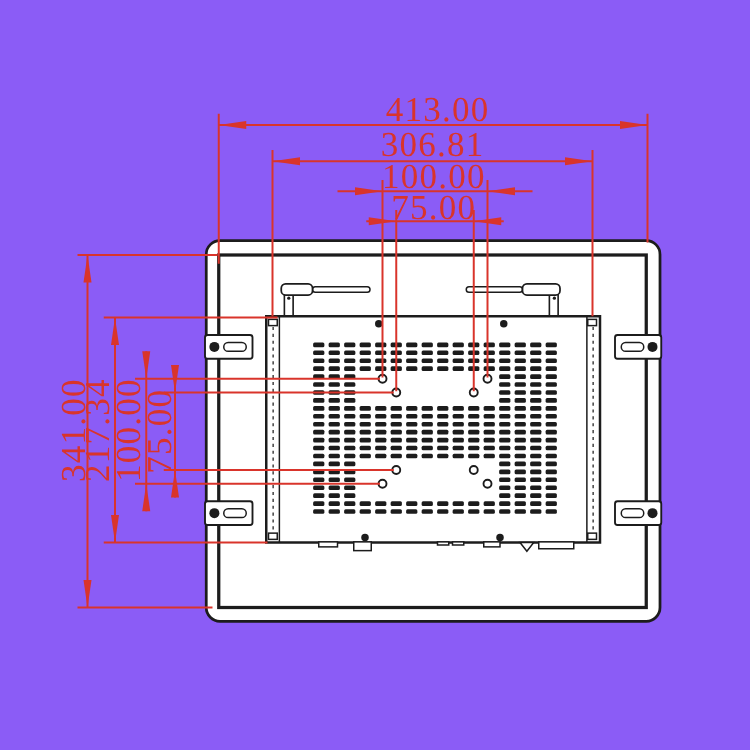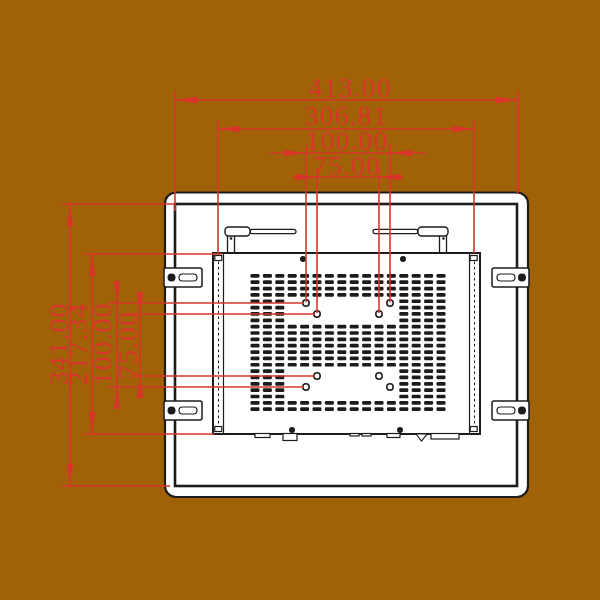--- a/index.html
+++ b/index.html
@@ -1,16 +1,16 @@
 <!DOCTYPE html>
 <html><head>
 <meta charset="utf-8">
 <style>
   html,body{margin:0;padding:0;background:#ffffff;}
-  .stage{width:600px;height:600px;position:relative;background:#a16207;overflow:hidden;}
+  .stage{width:600px;height:600px;position:relative;background:#8b5cf6;overflow:hidden;}
   svg text{font-family:"Liberation Serif","DejaVu Serif",serif;font-size:28px;letter-spacing:1px;}
 </style>
 </head>
 <body>
 
 <div class="stage">
 <svg width="600" height="600" viewBox="0 0 600 600">
 
   <g stroke="#1c1c1c" fill="none">
 

